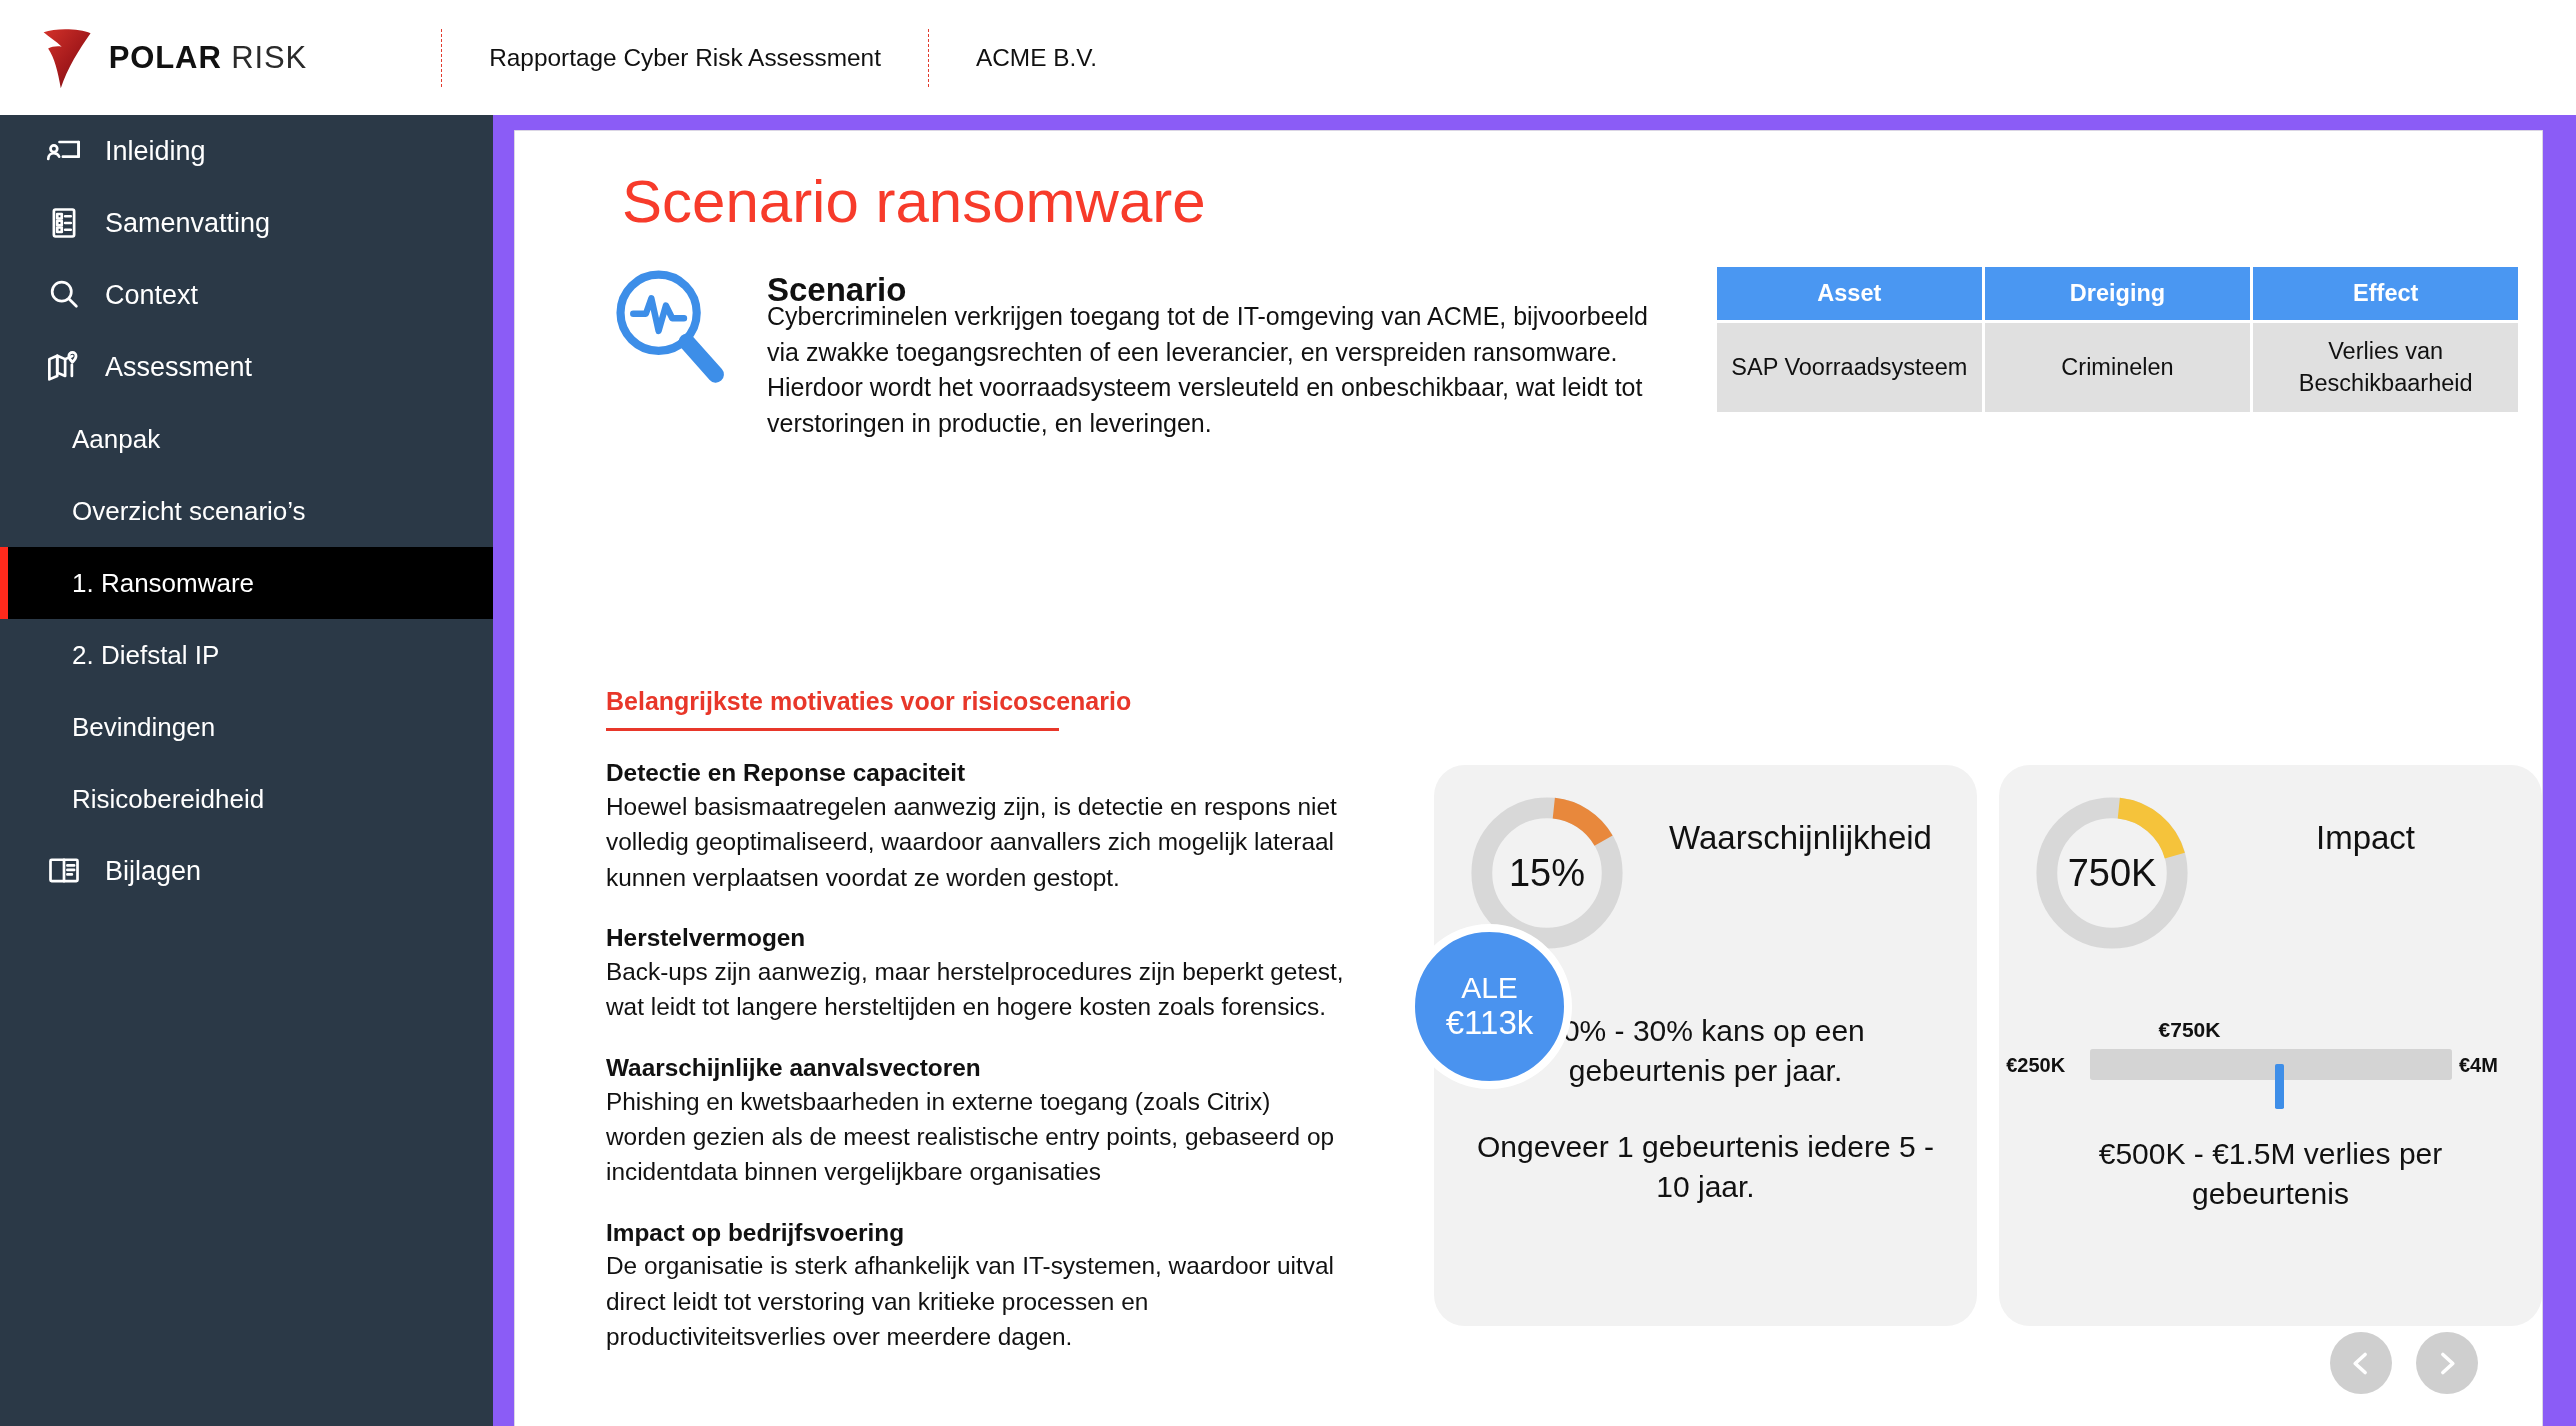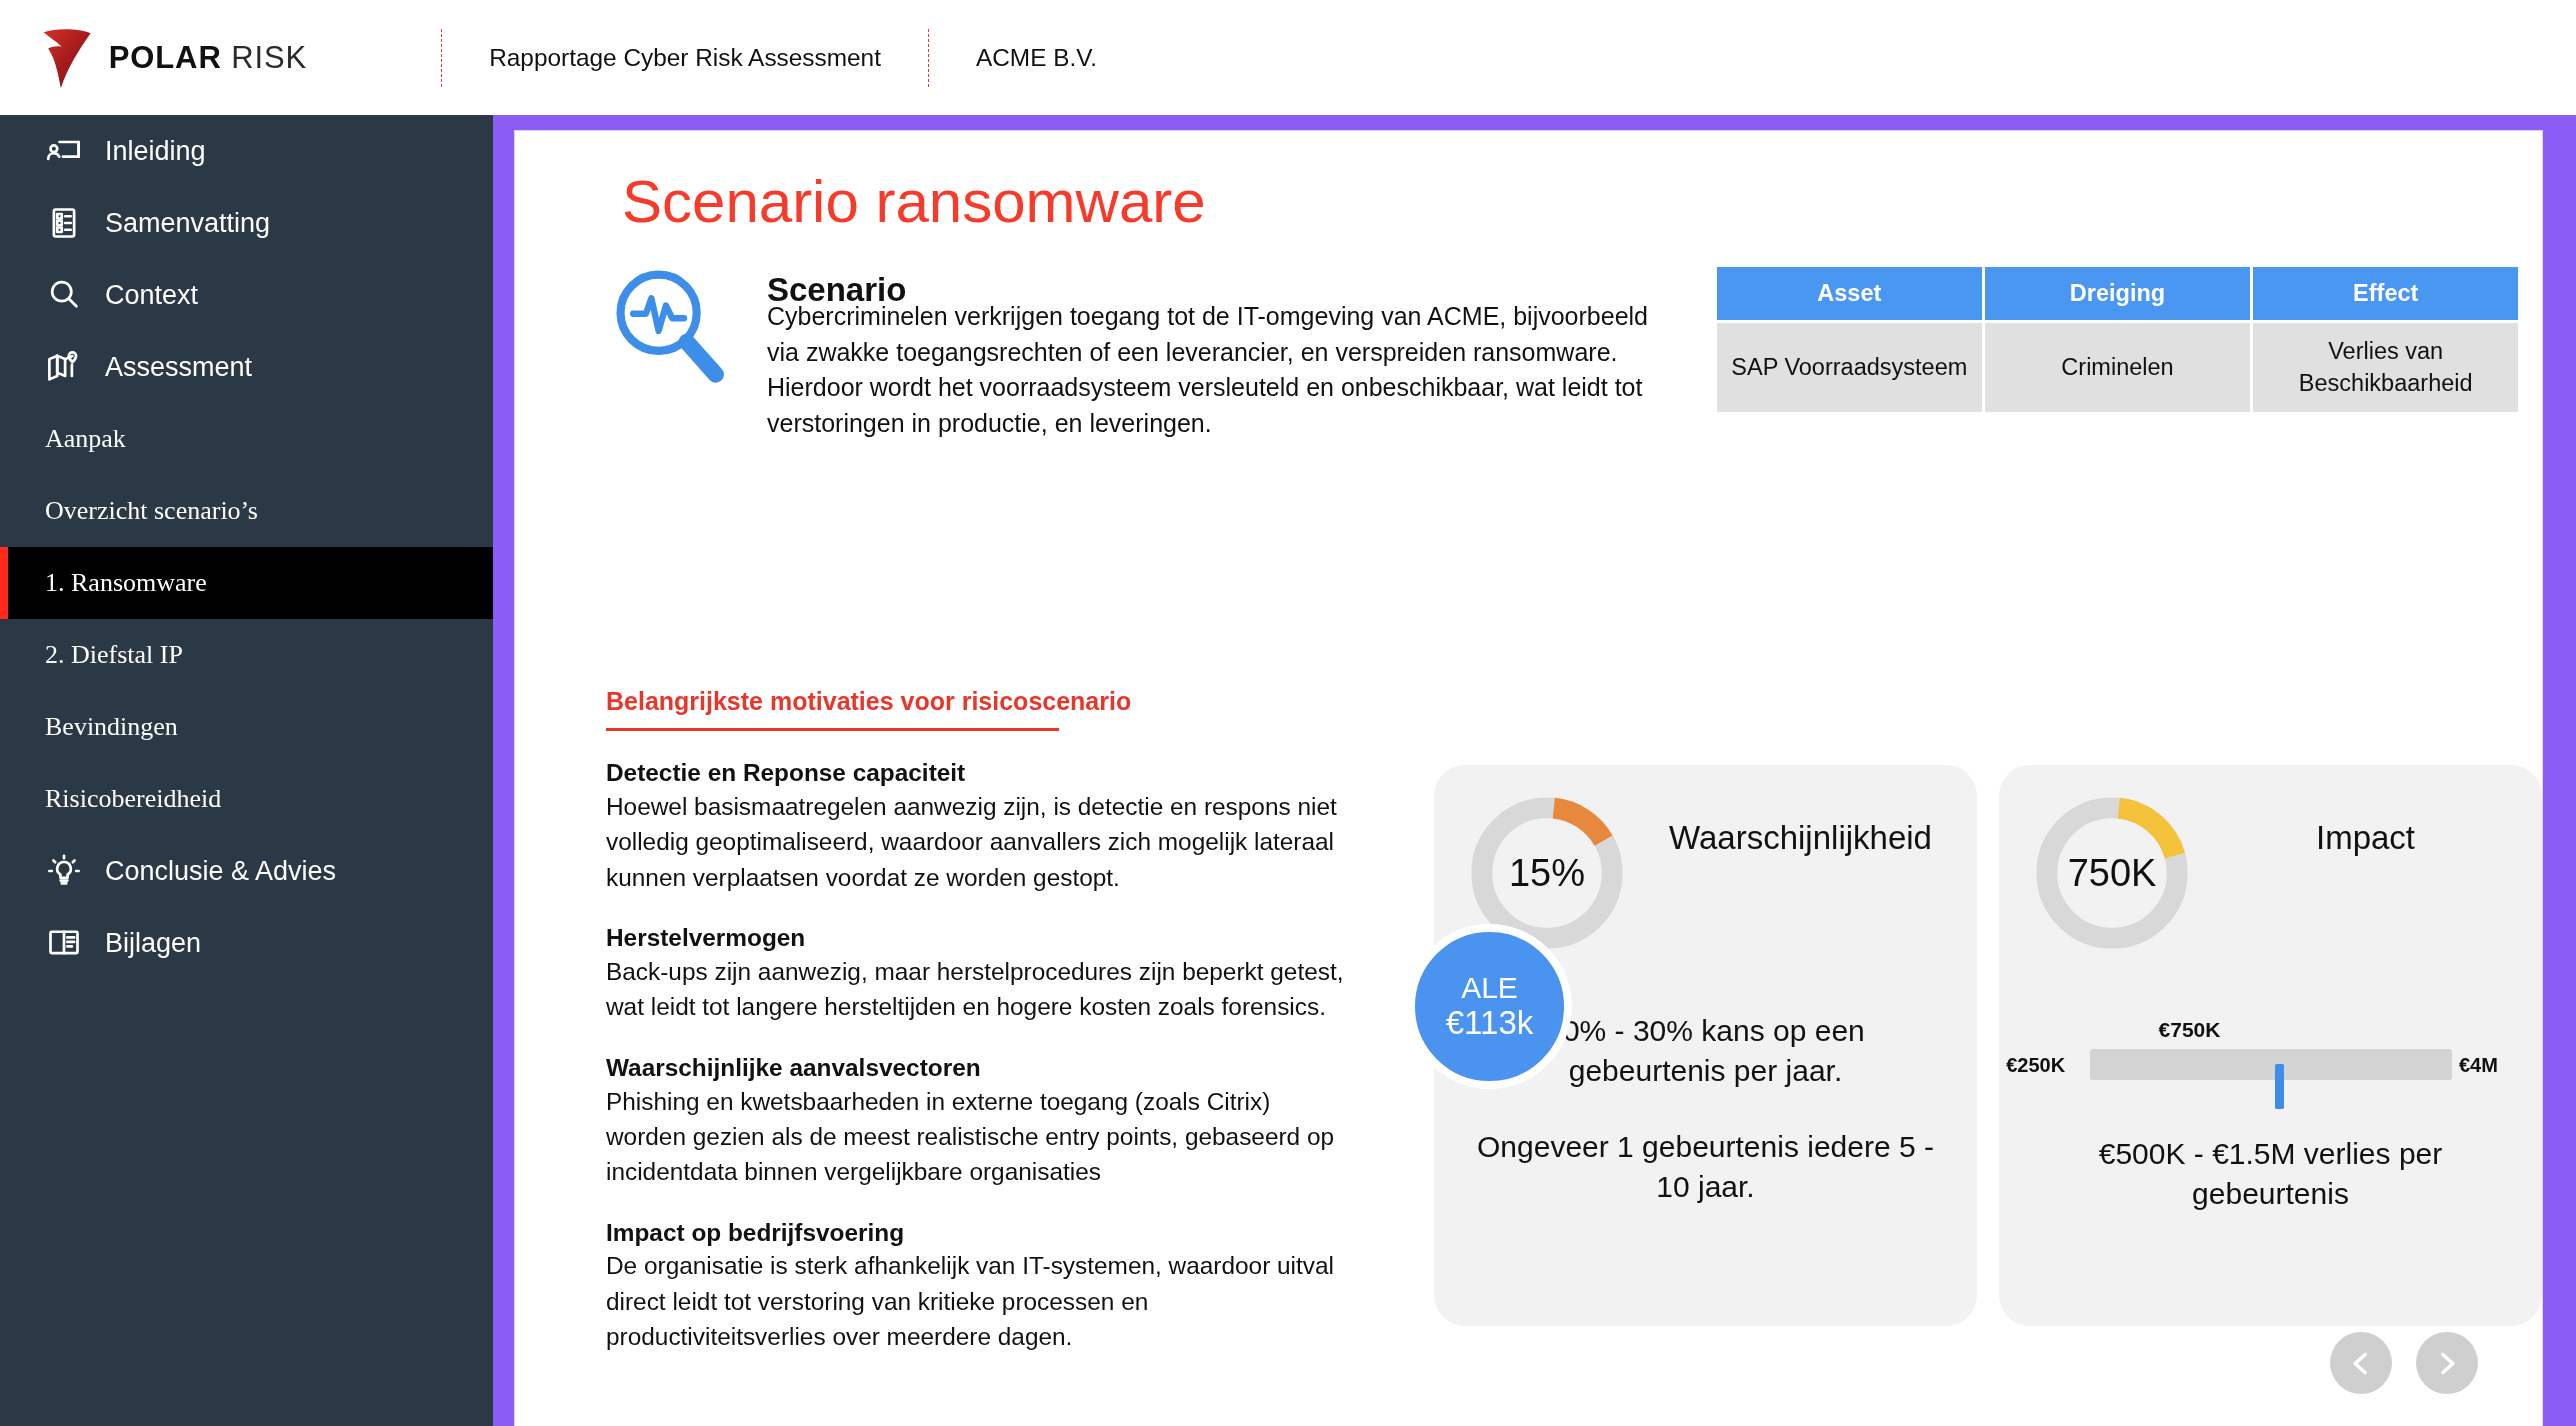--- a/index.html
+++ b/index.html
@@ -36,21 +36,21 @@
   }
   .nav-item {
     position: relative; display: flex; align-items: center;
     height: 72px; padding-left: 42px; color: #ffffff;
   }
   .nav-item .ico {
     width: 43px; height: 43px; margin-right: 20px;
     display: flex; align-items: center; justify-content: center; flex: 0 0 43px;
   }
   .nav-label { font-size: 27px; white-space: nowrap; }
-  .nav-item.sub { padding-left: 45px; font-family: Liberation Serif, serif; }
+  .nav-item.sub { padding-left: 72px; }
   .nav-item.sub .nav-label { font-size: 26px; }
   .nav-item.active {
     background: #000000;
   }
   .nav-item.active::before {
     content: ""; position: absolute; left: 0; top: 0;
     width: 8.1px; height: 100%; background: #ff2a1c;
   }
 
   
@@ -264,30 +264,20 @@
       <span class="nav-label">1. Ransomware</span>
     </div>
     <div class="nav-item sub">
       <span class="nav-label">2. Diefstal IP</span>
     </div>
     <div class="nav-item sub">
       <span class="nav-label">Bevindingen</span>
     </div>
     <div class="nav-item sub">
       <span class="nav-label">Risicobereidheid</span>
-    </div>
-    <div class="nav-item">
-      <span class="ico">
-        <svg width="36" height="36" viewBox="0 0 32 32">
-          <path d="M16 8a6 6 0 0 1 3.2 11.1V22h-6.4v-2.9A6 6 0 0 1 16 8z" fill="none" stroke="#ffffff" stroke-width="2.4" stroke-linecap="round" stroke-linejoin="round"></path>
-          <path d="M13 24.5h6M14 27h4" fill="none" stroke="#ffffff" stroke-width="2.4" stroke-linecap="round" stroke-linejoin="round"></path>
-          <path d="M16 2.5v2.2M6.6 6.6l1.6 1.6M3 16h2.2M23.8 8.2l1.6-1.6M26.8 16H29" fill="none" stroke="#ffffff" stroke-width="2.4" stroke-linecap="round" stroke-linejoin="round"></path>
-        </svg>
-      </span>
-      <span class="nav-label">Conclusie &amp; Advies</span>
     </div>
     <div class="nav-item">
       <span class="ico">
         <svg width="36" height="36" viewBox="0 0 32 32">
           <rect x="4" y="6" width="24" height="19" rx="1" fill="none" stroke="#ffffff" stroke-width="2.4" stroke-linecap="round" stroke-linejoin="round"></rect>
           <path d="M16 6v19" fill="none" stroke="#ffffff" stroke-width="2.4" stroke-linecap="round" stroke-linejoin="round"></path>
           <path d="M19 11h6M19 15h6M19 19h4" fill="none" stroke="#ffffff" stroke-width="2.4" stroke-linecap="round" stroke-linejoin="round"></path>
         </svg>
       </span>
       <span class="nav-label">Bijlagen</span>

